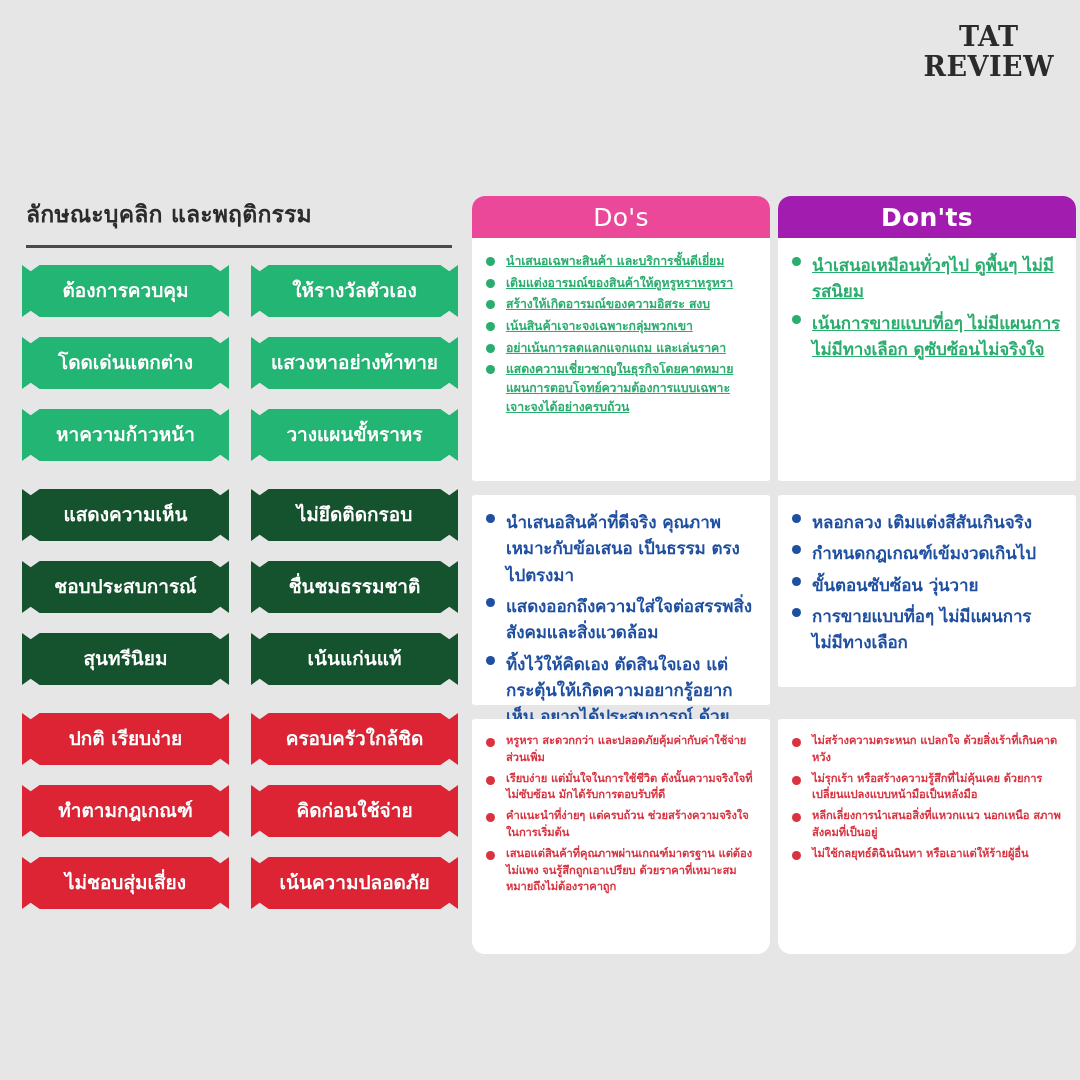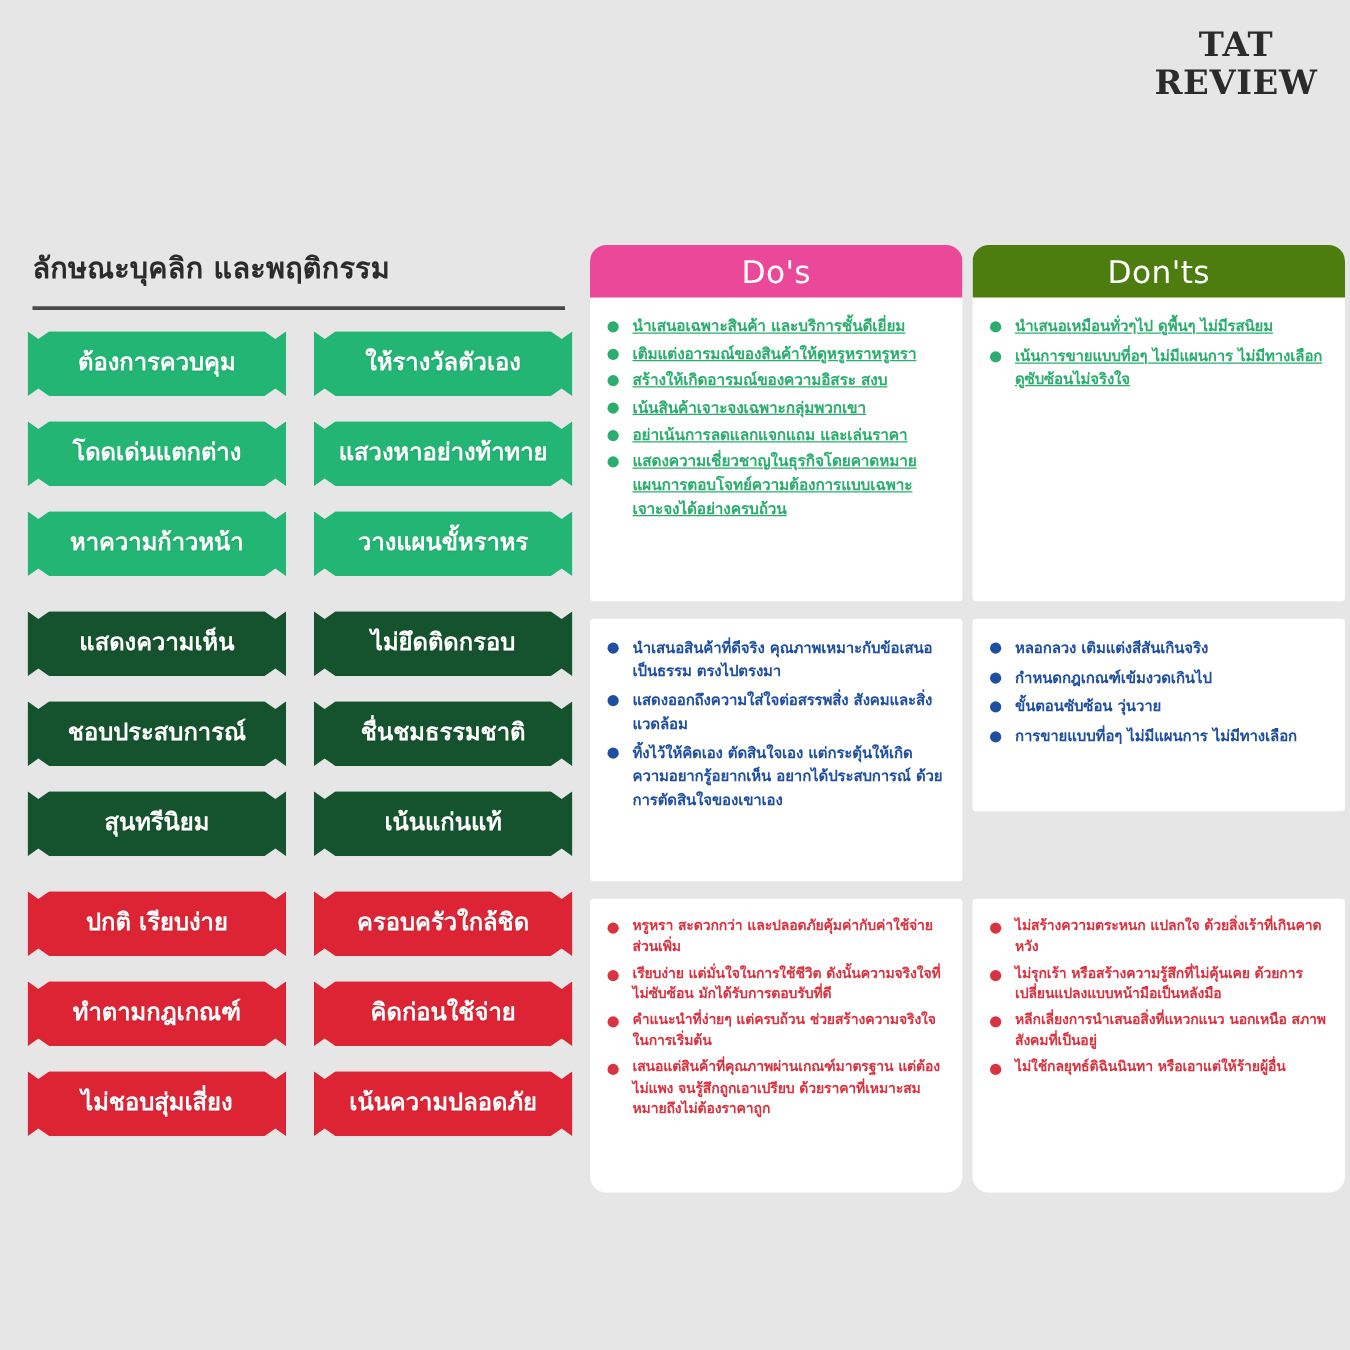--- a/index.html
+++ b/index.html
@@ -70,41 +70,41 @@
   .card.has-head { border-radius:13px 13px 3px 3px; overflow:hidden; }
   .card.rounded-bottom { border-radius:3px 3px 13px 13px; }
 
   .card-head {
     height:42px; display:flex; align-items:center; justify-content:center;
     color:#fff; font-size:25px; font-weight:500;
     font-family:"DejaVu Sans","Liberation Sans",sans-serif;
     letter-spacing:.3px;
   }
   .card-head.green { background:#ec4899; }
-  .card-head.red   { background:#4d7c0f; }
+  .card-head.red   { background:#a21caf;font-weight:bold; }
 
   .card-body { padding:14px 13px 16px 13px; }
 
   ul.bullets { list-style:none; }
   ul.bullets li {
     position:relative; padding-left:21px; margin-bottom:3px;
     font-size:12.3px; line-height:1.52; font-weight:bold;
     letter-spacing:-.1px;
   }
   ul.bullets li::before {
     content:""; position:absolute; left:1px; top:5px;
     width:9px; height:9px; border-radius:50%;
     background:currentColor;
   }
   ul.bullets.green li { color:#2aad6e;text-decoration:underline; }
   ul.bullets.blue  li { color:#1f4fa0; }
   ul.bullets.red   li { color:#d93340; }
 
   ul.bullets.tight li { font-size:11.2px; line-height:1.5; margin-bottom:4px; }
-  ul.bullets.loose li { font-size:12px; line-height:1.55; margin-bottom:5px; }
+  ul.bullets.loose li { font-size:17px; line-height:1.55; margin-bottom:5px; }
 </style>
 </head>
 <body>
 
 <div id="brand">
   <span class="l1">TAT</span>
   <span class="l2">REVIEW</span>
 </div>
 
 <div id="left-panel">
@@ -212,21 +212,21 @@
 <div class="col" id="col-donts" style="top: 196px;">
     <div class="card has-head" style="top: 0px; height: 285px;">
       <div class="card-head red">Don'ts</div>
       <div class="card-body">
         <ul class="bullets green loose">
           <li>นำเสนอเหมือนทั่วๆไป ดูพื้นๆ ไม่มีรสนิยม</li>
           <li>เน้นการขายแบบที่อๆ ไม่มีแผนการ ไม่มีทางเลือก ดูซับซ้อนไม่จริงใจ</li>
         </ul>
       </div>
     </div>
-    <div class="card" style="top: 299px; height: 154px;">
+    <div class="card" style="top: 299px; height: 192px;">
       <div class="card-body">
         <ul class="bullets blue loose">
           <li>หลอกลวง เติมแต่งสีสันเกินจริง</li>
           <li>กำหนดกฎเกณฑ์เข้มงวดเกินไป</li>
           <li>ขั้นตอนซับซ้อน วุ่นวาย</li>
           <li>การขายแบบที่อๆ ไม่มีแผนการ ไม่มีทางเลือก</li>
         </ul>
       </div>
     </div>
     <div class="card rounded-bottom" style="top: 523px; height: 235px;">

